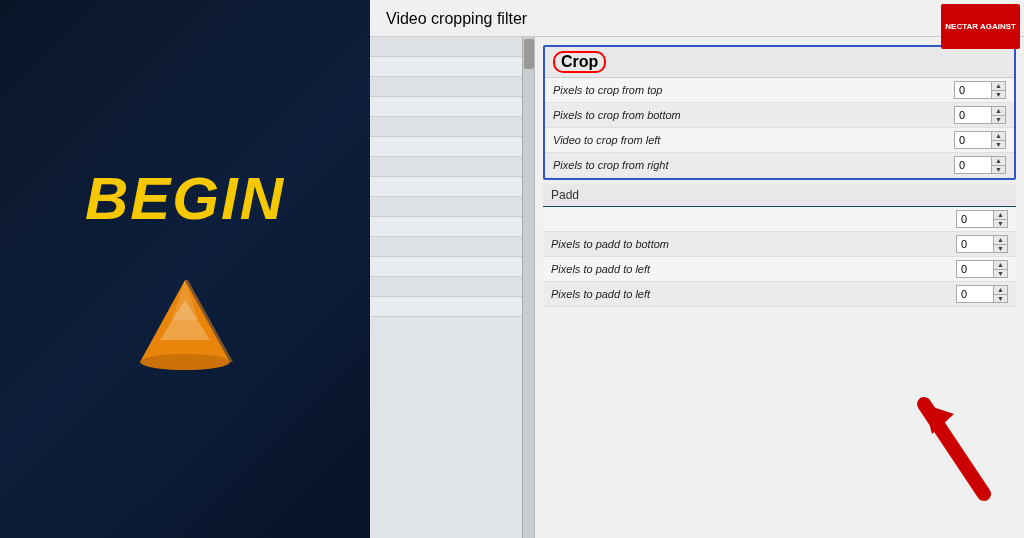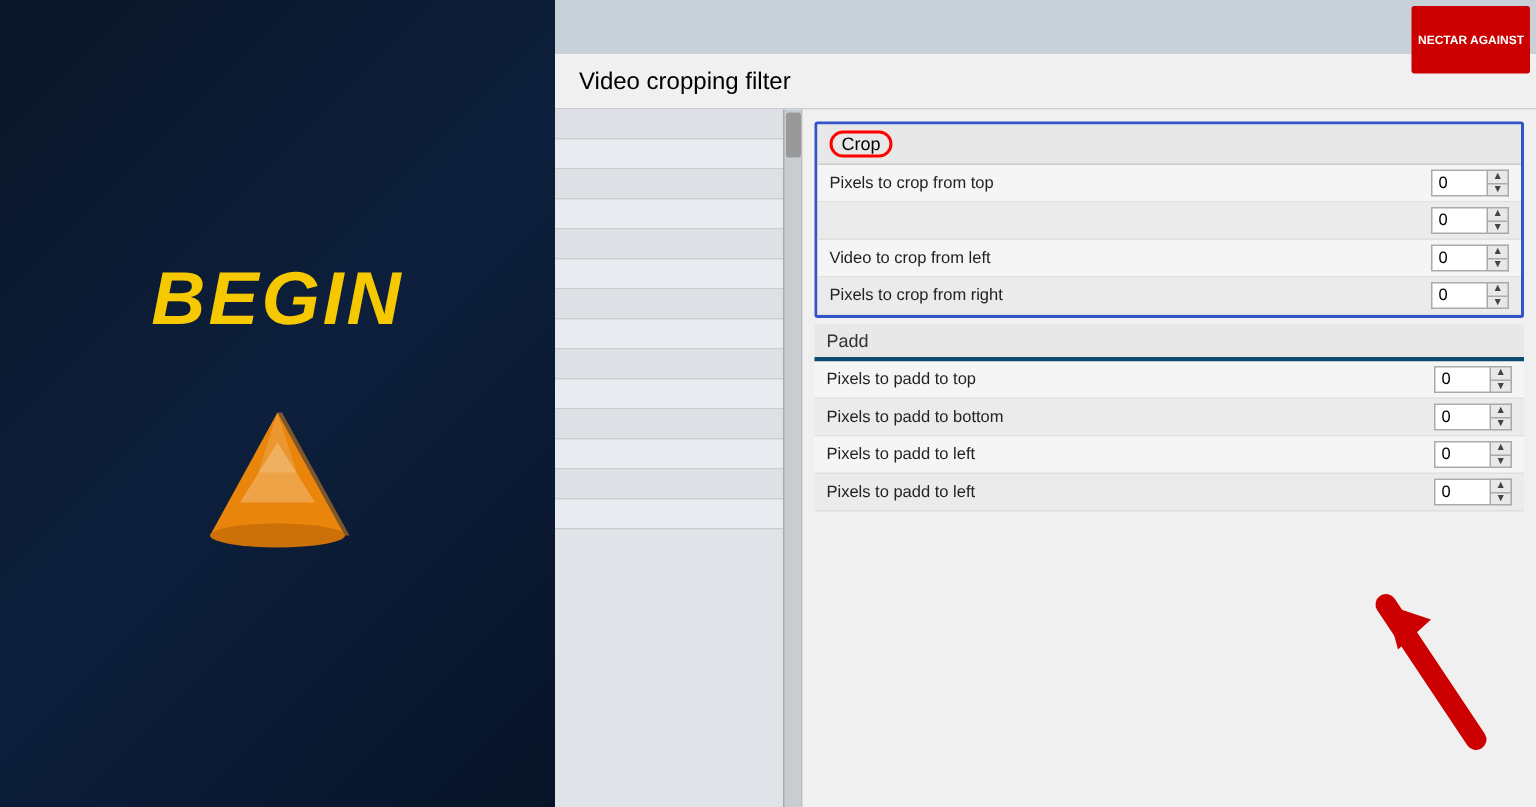--- a/index.html
+++ b/index.html
@@ -18,21 +18,21 @@
       background: linear-gradient(135deg, #0a1628 0%, #0d1f3c 50%, #071428 100%);
       display: flex;
       flex-direction: column;
       align-items: center;
       justify-content: center;
       position: relative;
       flex-shrink: 0;
     }
 
     .begin-cropping-text {
-      font-size: 50px;
+      font-size: 60px;
       font-weight: 900;
       color: #f5c800;
       text-align: left;
       line-height: 1.1;
       letter-spacing: 2px;
       margin-bottom: 40px;
       font-style: italic;
     }
 
     .vlc-cone {
@@ -49,21 +49,20 @@
       flex-direction: column;
       position: relative;
       overflow: hidden;
     }
 
     .window-chrome {
       background: #e8e8e8;
       flex: 1;
       display: flex;
       flex-direction: column;
-      margin-top: 36px;
     }
 
     .title-bar {
       padding: 10px 16px 8px;
       font-size: 16px;
       font-weight: normal;
       color: #000;
       background: #f0f0f0;
       border-bottom: 1px solid #ccc;
     }
@@ -138,41 +137,42 @@
       border-bottom: 1px solid #ccc;
       position: relative;
     }
 
     .section-header-crop {
       display: inline-block;
       border: 2px solid red;
       border-radius: 10px;
       padding: 0px 6px;
       color: #000;
-      font-weight: normal;
-      font-size: 12px;
+      font-weight: bold;
+      font-size: 16px;
     }
 
     .filter-row {
       display: flex;
       align-items: center;
       padding: 3px 8px;
       background: #f5f5f5;
       border-bottom: 1px solid #e0e0e0;
       min-height: 22px;
     }
 
     .filter-row:nth-child(odd) {
       background: #ebebeb;
     }
 
     .filter-label {
       flex: 1;
       font-size: 11px;
       color: #222;
+      font-style: italic;
     }
 
     .spin-input {
       display: flex;
       align-items: center;
       margin-left: auto;
     }
 
     .spin-box {
       width: 38px;
@@ -215,21 +215,21 @@
     .padd-section {
       margin: 4px 8px 4px 8px;
       background: #f0f0f0;
     }
 
     .padd-header {
       padding: 4px 8px;
       font-size: 12px;
       color: #333;
       background: #e8e8e8;
-      border-bottom: 3px solid #0c4a6e;
+      border-bottom: 1px solid #0c4a6e;
     }
 
     .watermark {
       position: absolute;
       top: 4px;
       right: 4px;
       background: #cc0000;
       color: white;
       font-size: 8px;
       padding: 18px 4px;
@@ -307,20 +307,21 @@
             <div class="spin-input">
               <div class="spin-box">0</div>
               <div class="spin-arrows">
                 <div class="spin-up">▲</div>
                 <div class="spin-down">▼</div>
               </div>
             </div>
           </div>
 
           <div class="filter-row">
+            <span class="filter-label">Pixels to crop from bottom</span>
             <div class="spin-input">
               <div class="spin-box">0</div>
               <div class="spin-arrows">
                 <div class="spin-up">▲</div>
                 <div class="spin-down">▼</div>
               </div>
             </div>
           </div>
 
           <div class="filter-row">
@@ -343,21 +344,20 @@
                 <div class="spin-down">▼</div>
               </div>
             </div>
           </div>
         </div>
 
         <div class="padd-section">
           <div class="padd-header">Padd</div>
 
           <div class="filter-row">
-            <span class="filter-label">Pixels to padd to top</span>
             <div class="spin-input">
               <div class="spin-box">0</div>
               <div class="spin-arrows">
                 <div class="spin-up">▲</div>
                 <div class="spin-down">▼</div>
               </div>
             </div>
           </div>
 
           <div class="filter-row">

